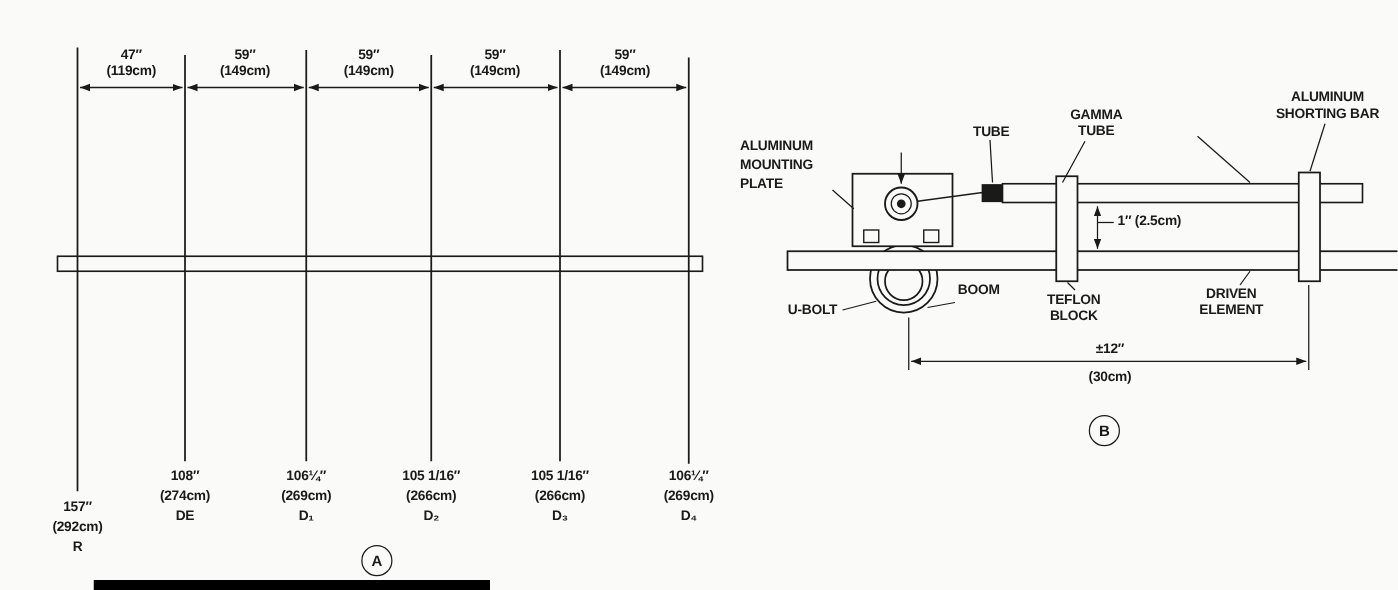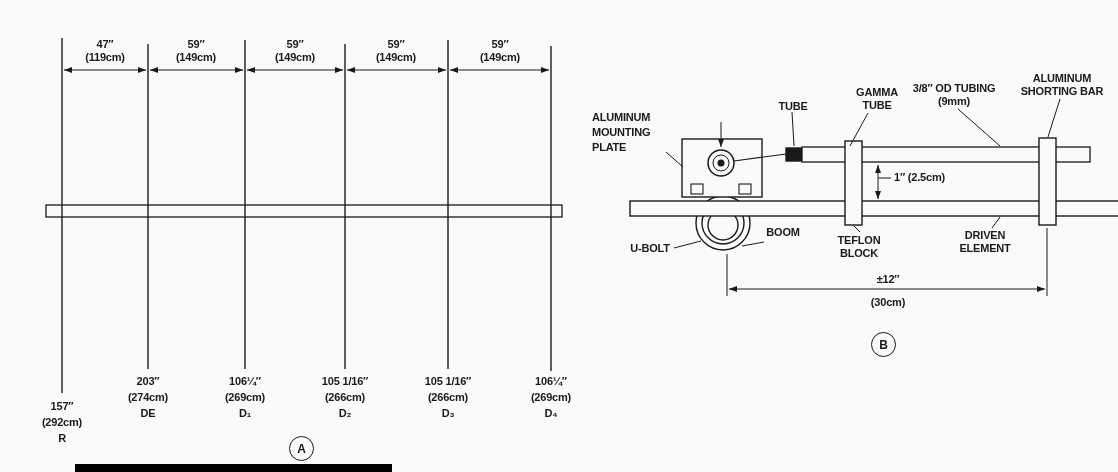--- a/index.html
+++ b/index.html
@@ -121,21 +121,21 @@
     <div>59″</div>
     <div>(149cm)</div>
   </div>
 
   <div class="lbl c elem" style="left:62px;top:398px">
     <div>157″</div>
     <div>(292cm)</div>
     <div>R</div>
   </div>
   <div class="lbl c elem" style="left:148px;top:373px">
-    <div>203″</div>
+    <div>108″</div>
     <div>(274cm)</div>
     <div>DE</div>
   </div>
   <div class="lbl c elem" style="left:245px;top:373px">
     <div>106¼″</div>
     <div>(269cm)</div>
     <div>D₁</div>
   </div>
   <div class="lbl c elem" style="left:345px;top:373px">
     <div>105 1/16″</div>
@@ -166,24 +166,20 @@
 
   <div class="lbl c" style="left:793px;top:100px">
     <div>TUBE</div>
   </div>
 
   <div class="lbl c" style="left:877px;top:86px">
     <div>GAMMA</div>
     <div>TUBE</div>
   </div>
 
-  <div class="lbl c" style="left:954px;top:82px">
-    <div>3/8″ OD TUBING</div>
-    <div>(9mm)</div>
-  </div>
 
   <div class="lbl c" style="left:1062px;top:72px">
     <div>ALUMINUM</div>
     <div>SHORTING BAR</div>
   </div>
 
   <div class="lbl c" style="left:650px;top:242px">
     <div>U-BOLT</div>
   </div>
 

